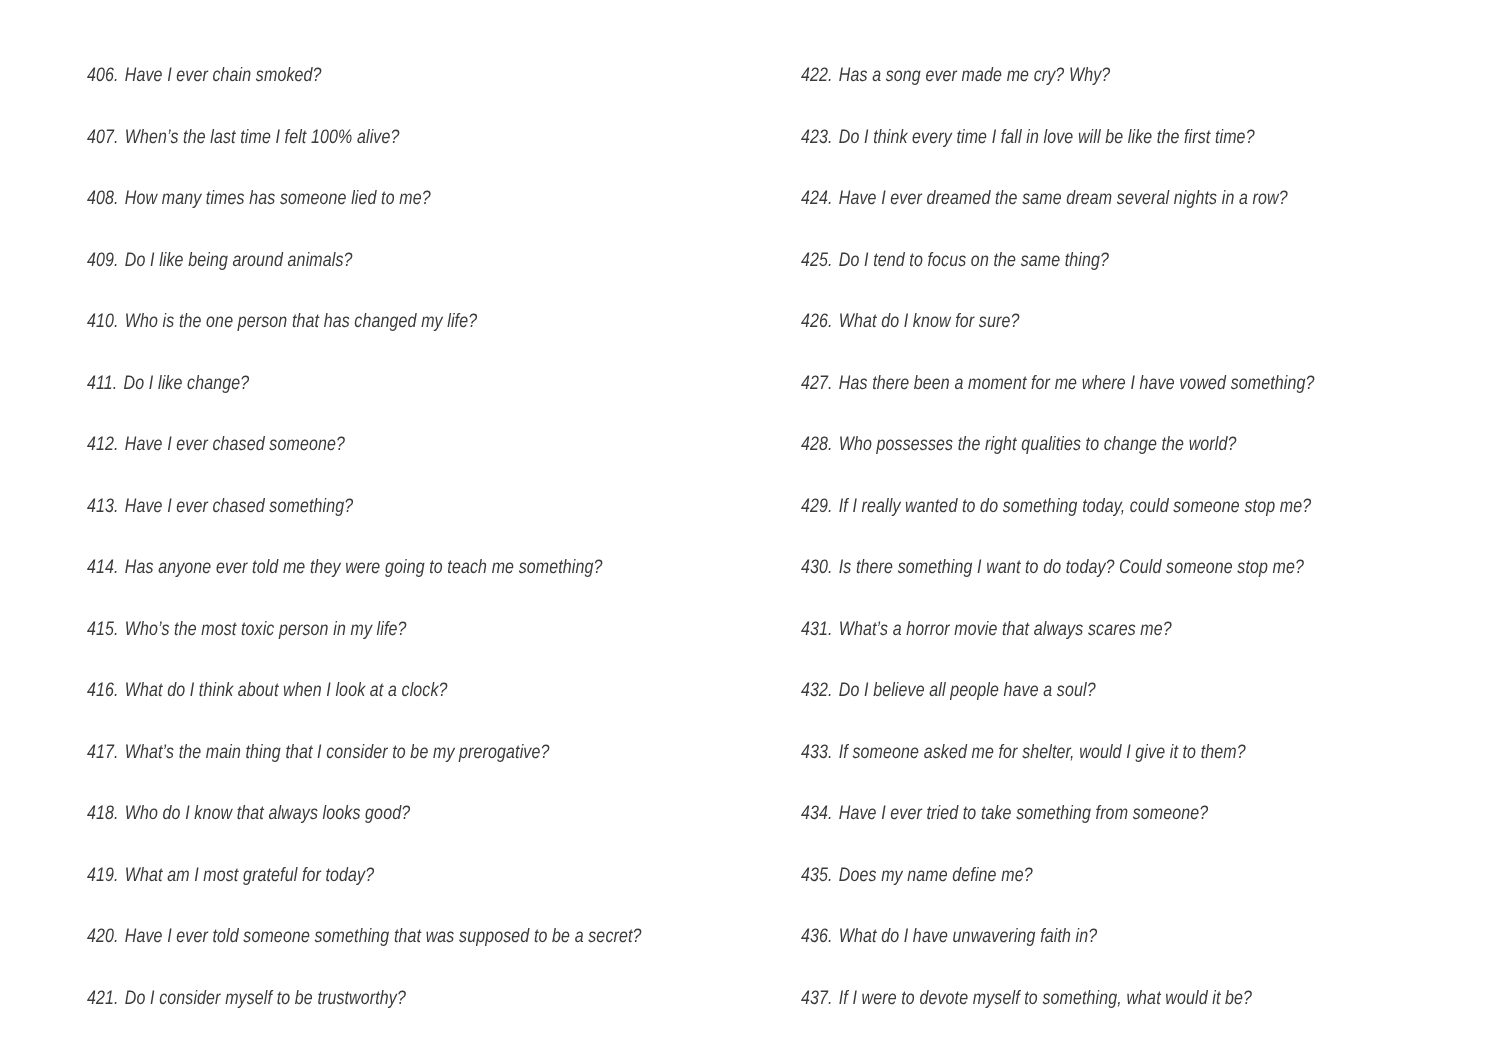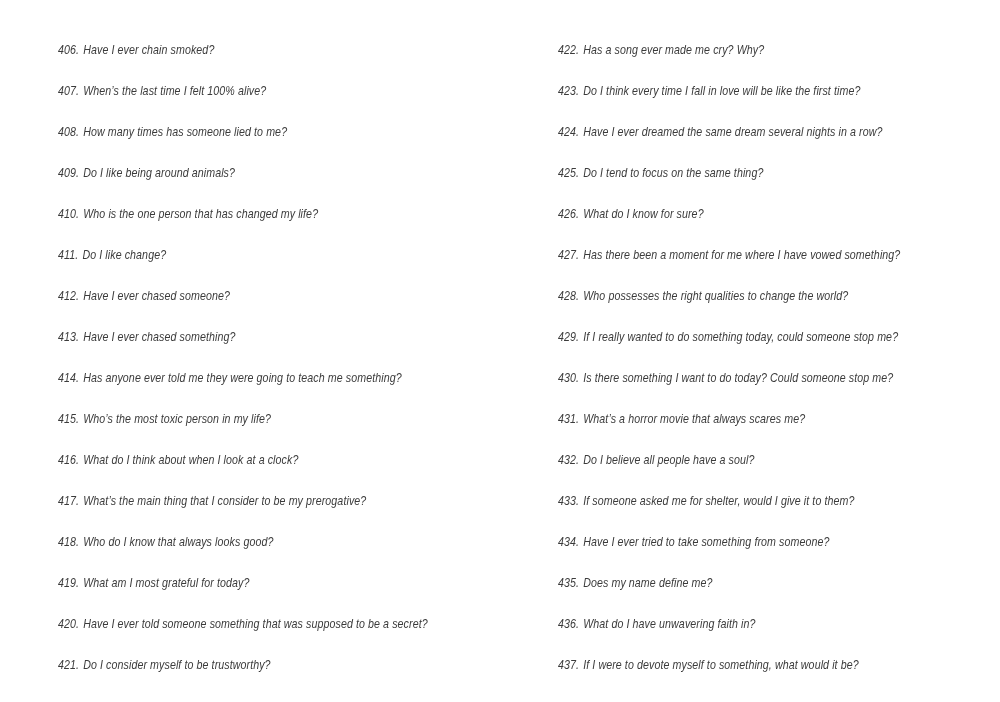--- a/index.html
+++ b/index.html
@@ -1,20 +1,20 @@
 <!DOCTYPE html>
 <html><head>
   <meta charset="utf-8">
   <style>
     html, body { margin: 0; padding: 0; background: #ffffff; }
     body { width: 1000px; height: 702px; position: relative; overflow: hidden; }
     .page { position: absolute; top: 0; left: 0; width: 1000px; height: 702px; }
     .column { position: absolute; top: 34px; margin: 6px; padding: 0; list-style: none; font-style: italic; }
     .col-left { left: 52px; width: 460px; }
-    .col-right { left: 552px; width: 430px; text-align: center; }
+    .col-right { left: 528px; width: 430px; text-align: center; }
     .item {
       height: 41px;
       display: flex;
       align-items: flex-start;
       white-space: nowrap;
       font-family: "Liberation Sans", sans-serif;
       font-size: 13px;
       line-height: 20px;
       color: #3b3b3b;
       transform: scaleX(0.82);

